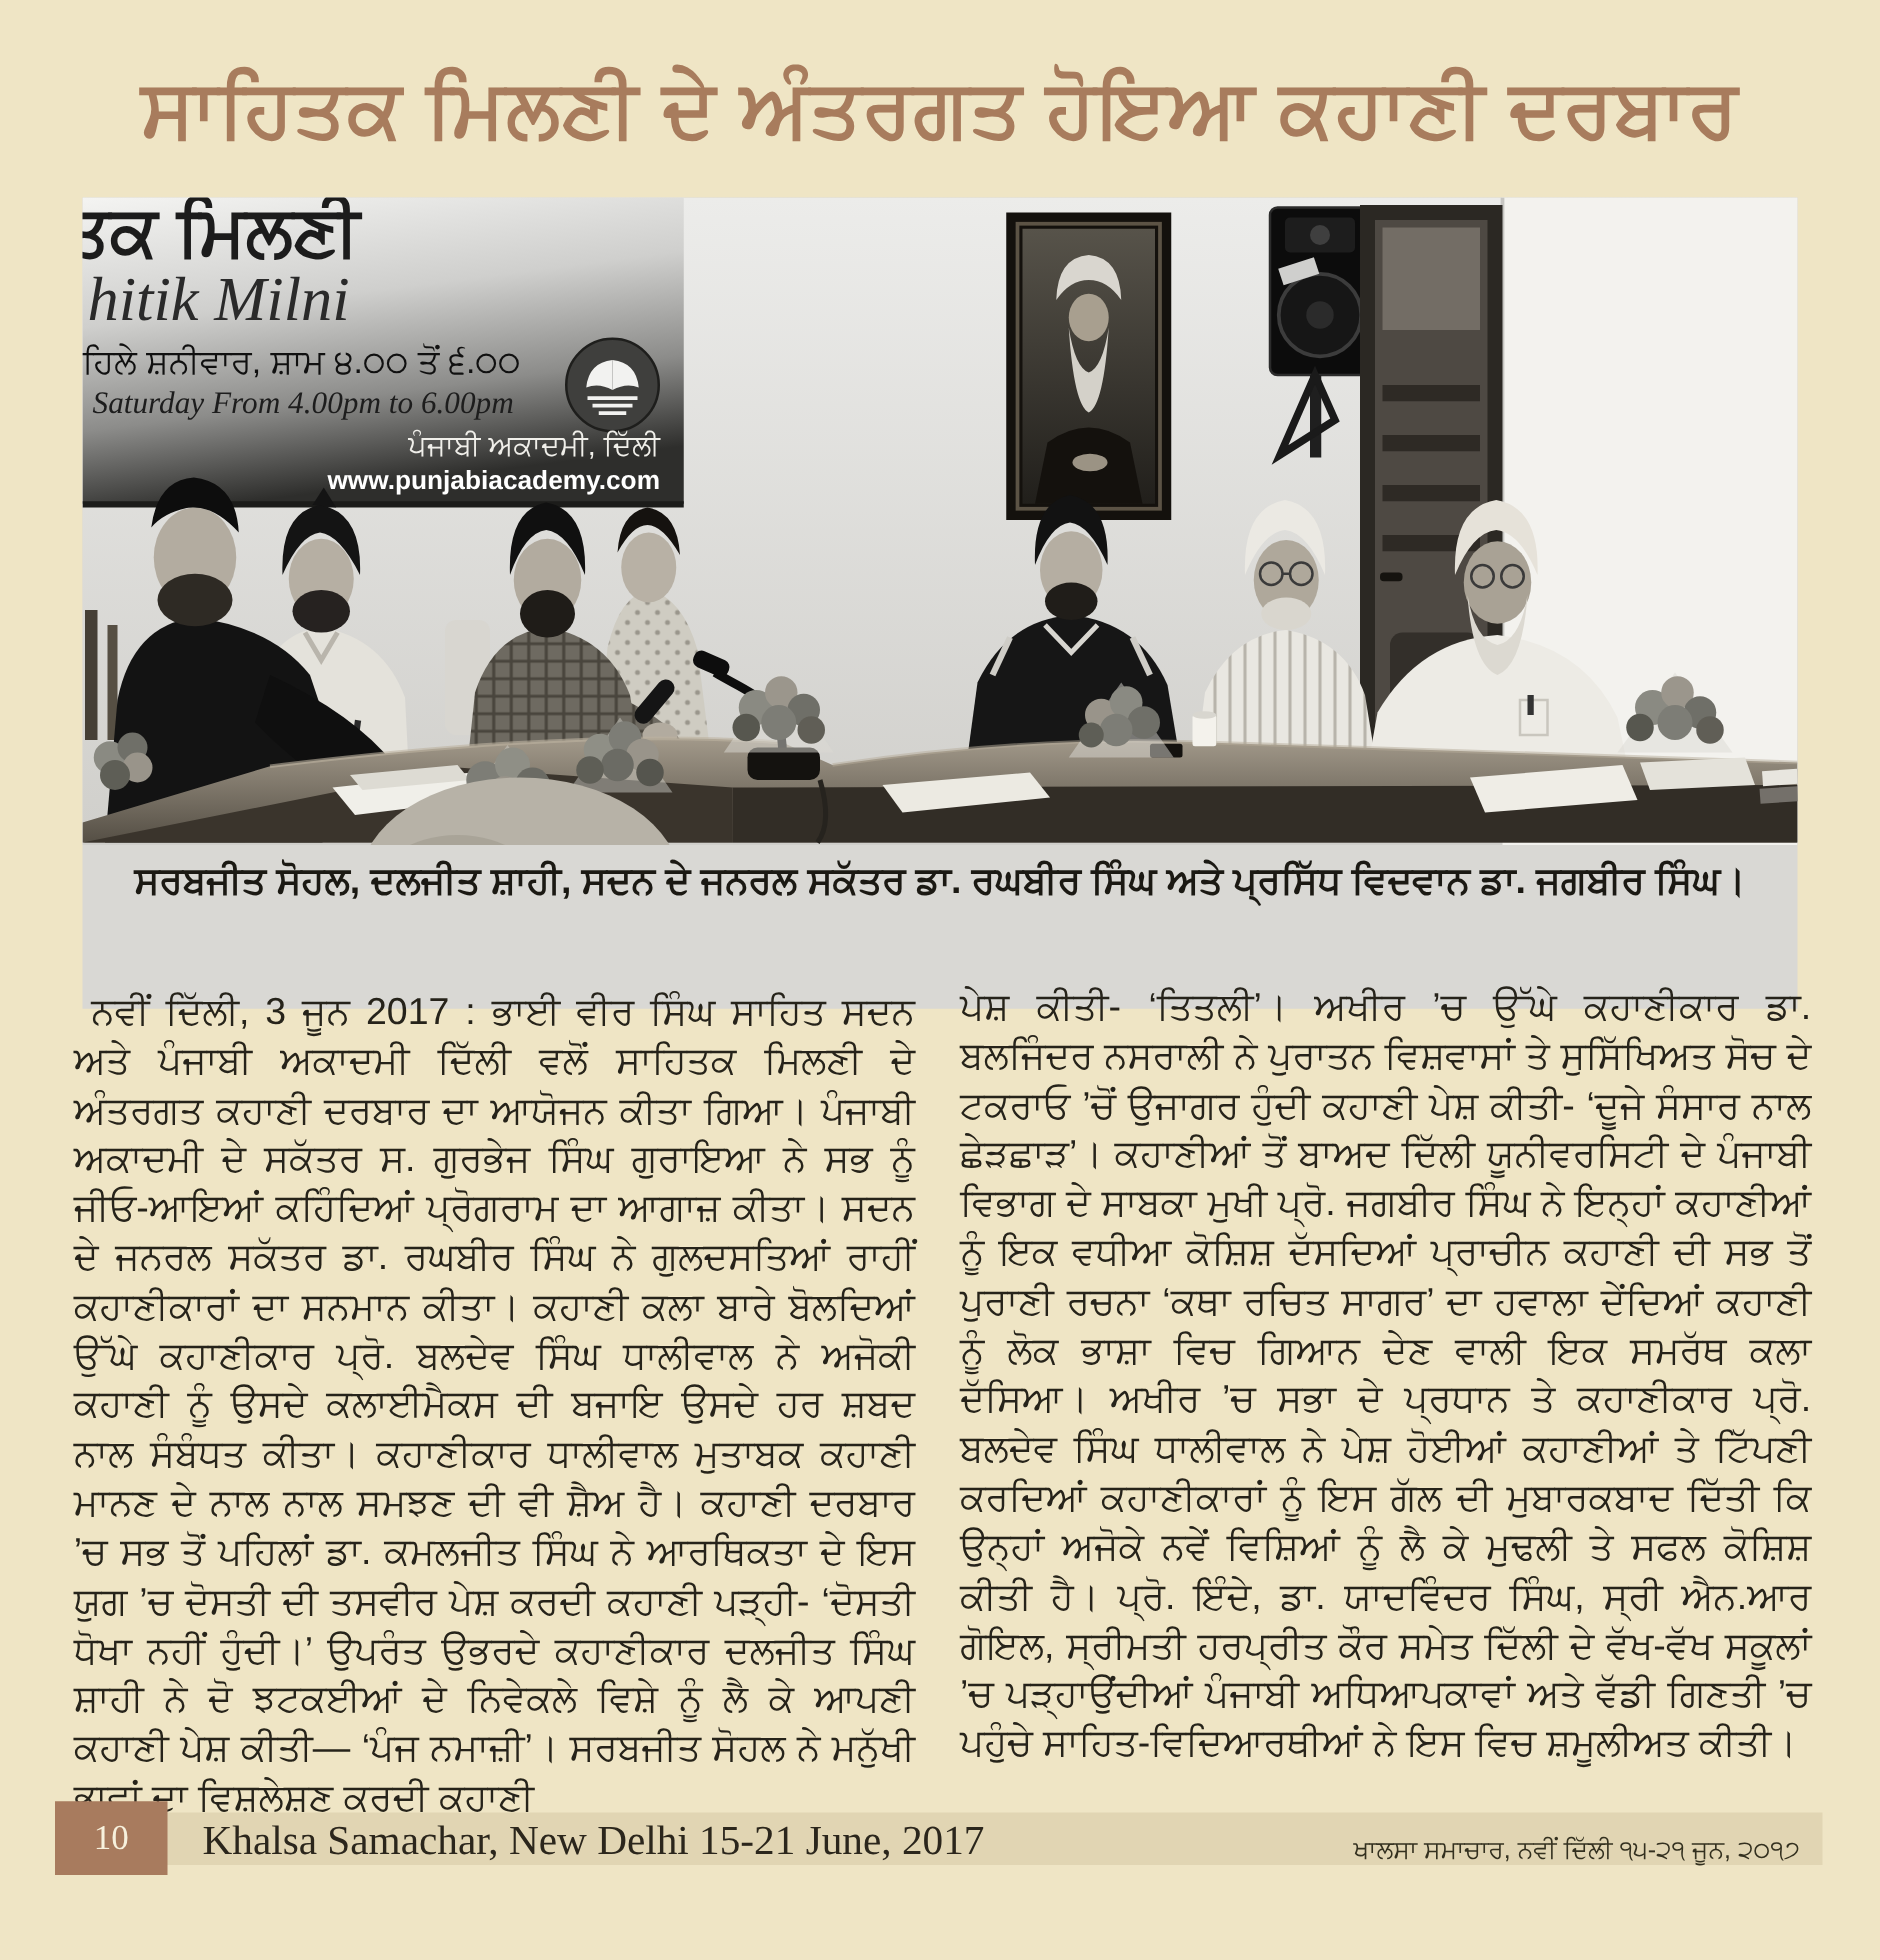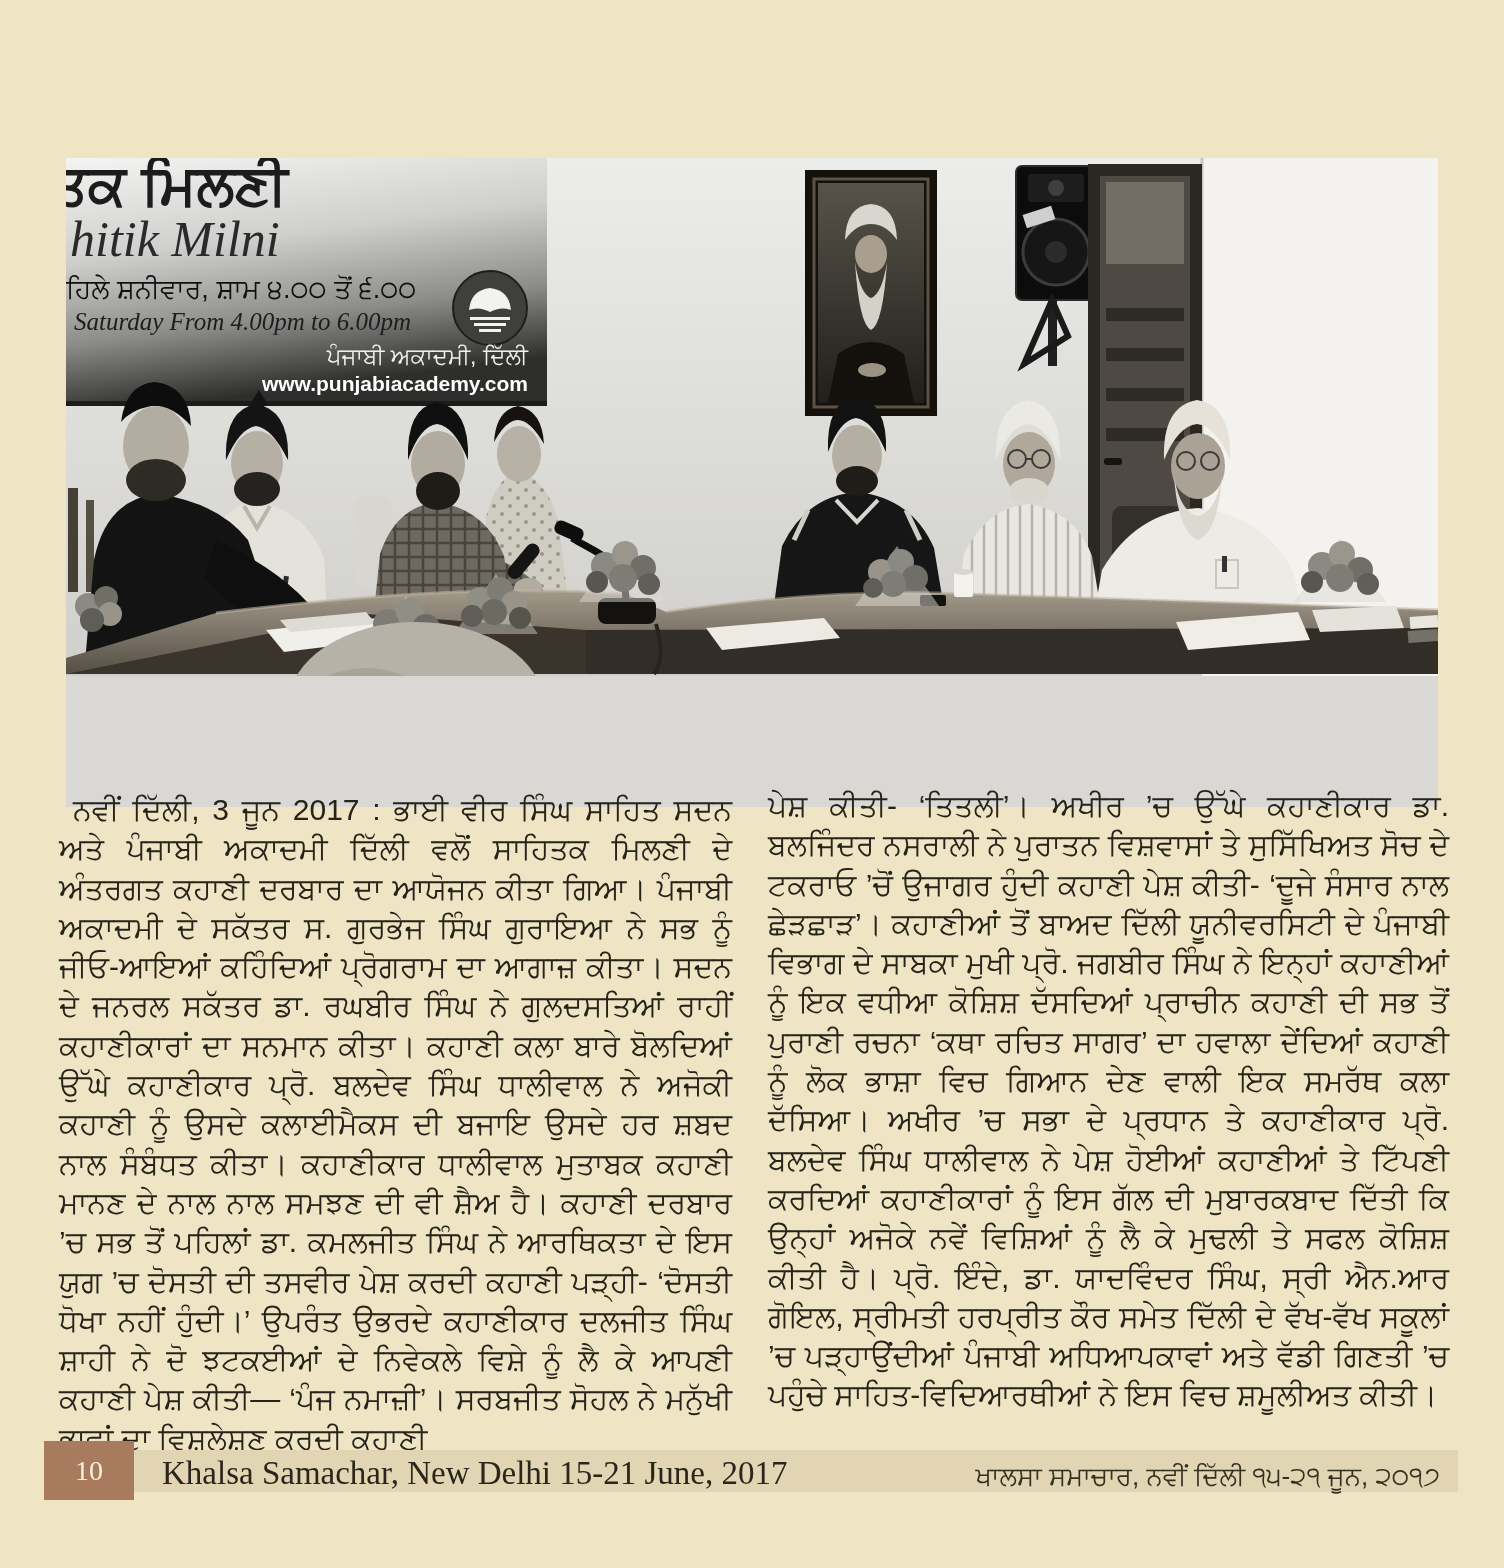--- a/index.html
+++ b/index.html
@@ -44,35 +44,36 @@
     background:#e1d5b3;
     display:flex;align-items:flex-end;justify-content:space-between;
   }
   .footer-left{
     margin-left:118px;
     font-family:"Liberation Serif","DejaVu Serif",serif;
     font-size:33px;color:#2b261c;
   }
   .footer-right{
     margin-right:18px;
-    font-size:26px;color:#33301f;
+    font-size:20px;color:#33301f;
   }
   .page-number{
     position:absolute;left:44px;top:1441px;width:90px;height:59px;
     background:#a87b5e;
     display:flex;align-items:center;justify-content:center;
     font-family:"Liberation Serif","DejaVu Serif",serif;
     font-size:28px;color:#f7f1dd;
   }
 </style>
 </head>
 <body>
 
 <div class="page">
 
+  <div class="headline">ਸਾਹਿਤਕ ਮਿਲਣੀ ਦੇ ਅੰਤਰਗਤ ਹੋਇਆ ਕਹਾਣੀ ਦਰਬਾਰ</div>
 
   <div class="photo">
     <svg width="1372" height="518" viewBox="0 0 1372 518" xmlns="http://www.w3.org/2000/svg">
       <defs>
         <linearGradient id="wallGrad" x1="0" y1="0" x2="0" y2="1">
           <stop offset="0" stop-color="#ececea"></stop>
             <stop offset="1" stop-color="#d0cfcb"></stop>
         </linearGradient>
         <linearGradient id="banGrad" x1="0" y1="0" x2="0.25" y2="1">
           <stop offset="0" stop-color="#f4f4f2"></stop>
@@ -319,20 +320,21 @@
       </g>
 
       <g>
         <ellipse cx="350" cy="548" rx="128" ry="84" fill="#b7b2a7"></ellipse>
         <ellipse cx="300" cy="560" rx="70" ry="50" fill="#a39e92" opacity="0.7"></ellipse>
       </g>
     </svg>
   </div>
 
   <div class="caption">
+    <div>ਸਰਬਜੀਤ ਸੋਹਲ, ਦਲਜੀਤ ਸ਼ਾਹੀ, ਸਦਨ ਦੇ ਜਨਰਲ ਸਕੱਤਰ ਡਾ. ਰਘਬੀਰ ਸਿੰਘ ਅਤੇ ਪ੍ਰਸਿੱਧ ਵਿਦਵਾਨ ਡਾ. ਜਗਬੀਰ ਸਿੰਘ।</div>
   </div>
 
   <div class="columns">
     <div class="col first">
       <p>ਨਵੀਂ ਦਿੱਲੀ, 3 ਜੂਨ 2017 : ਭਾਈ ਵੀਰ ਸਿੰਘ ਸਾਹਿਤ ਸਦਨ ਅਤੇ ਪੰਜਾਬੀ ਅਕਾਦਮੀ ਦਿੱਲੀ ਵਲੋਂ ਸਾਹਿਤਕ ਮਿਲਣੀ ਦੇ ਅੰਤਰਗਤ ਕਹਾਣੀ ਦਰਬਾਰ ਦਾ ਆਯੋਜਨ ਕੀਤਾ ਗਿਆ। ਪੰਜਾਬੀ ਅਕਾਦਮੀ ਦੇ ਸਕੱਤਰ ਸ. ਗੁਰਭੇਜ ਸਿੰਘ ਗੁਰਾਇਆ ਨੇ ਸਭ ਨੂੰ ਜੀਓ-ਆਇਆਂ ਕਹਿੰਦਿਆਂ ਪ੍ਰੋਗਰਾਮ ਦਾ ਆਗਾਜ਼ ਕੀਤਾ। ਸਦਨ ਦੇ ਜਨਰਲ ਸਕੱਤਰ ਡਾ. ਰਘਬੀਰ ਸਿੰਘ ਨੇ ਗੁਲਦਸਤਿਆਂ ਰਾਹੀਂ ਕਹਾਣੀਕਾਰਾਂ ਦਾ ਸਨਮਾਨ ਕੀਤਾ। ਕਹਾਣੀ ਕਲਾ ਬਾਰੇ ਬੋਲਦਿਆਂ ਉੱਘੇ ਕਹਾਣੀਕਾਰ ਪ੍ਰੋ. ਬਲਦੇਵ ਸਿੰਘ ਧਾਲੀਵਾਲ ਨੇ ਅਜੋਕੀ ਕਹਾਣੀ ਨੂੰ ਉਸਦੇ ਕਲਾਈਮੈਕਸ ਦੀ ਬਜਾਇ ਉਸਦੇ ਹਰ ਸ਼ਬਦ ਨਾਲ ਸੰਬੰਧਤ ਕੀਤਾ। ਕਹਾਣੀਕਾਰ ਧਾਲੀਵਾਲ ਮੁਤਾਬਕ ਕਹਾਣੀ ਮਾਨਣ ਦੇ ਨਾਲ ਨਾਲ ਸਮਝਣ ਦੀ ਵੀ ਸ਼ੈਅ ਹੈ। ਕਹਾਣੀ ਦਰਬਾਰ ’ਚ ਸਭ ਤੋਂ ਪਹਿਲਾਂ ਡਾ. ਕਮਲਜੀਤ ਸਿੰਘ ਨੇ ਆਰਥਿਕਤਾ ਦੇ ਇਸ ਯੁਗ ’ਚ ਦੋਸਤੀ ਦੀ ਤਸਵੀਰ ਪੇਸ਼ ਕਰਦੀ ਕਹਾਣੀ ਪੜ੍ਹੀ- ‘ਦੋਸਤੀ ਧੋਖਾ ਨਹੀਂ ਹੁੰਦੀ।’ ਉਪਰੰਤ ਉਭਰਦੇ ਕਹਾਣੀਕਾਰ ਦਲਜੀਤ ਸਿੰਘ ਸ਼ਾਹੀ ਨੇ ਦੋ ਝਟਕਈਆਂ ਦੇ ਨਿਵੇਕਲੇ ਵਿਸ਼ੇ ਨੂੰ ਲੈ ਕੇ ਆਪਣੀ ਕਹਾਣੀ ਪੇਸ਼ ਕੀਤੀ— ‘ਪੰਜ ਨਮਾਜ਼ੀ’। ਸਰਬਜੀਤ ਸੋਹਲ ਨੇ ਮਨੁੱਖੀ ਭਾਵਾਂ ਦਾ ਵਿਸ਼ਲੇਸ਼ਣ ਕਰਦੀ ਕਹਾਣੀ</p>
     </div>
     <div class="col">
       <p>ਪੇਸ਼ ਕੀਤੀ- ‘ਤਿਤਲੀ’। ਅਖੀਰ ’ਚ ਉੱਘੇ ਕਹਾਣੀਕਾਰ ਡਾ. ਬਲਜਿੰਦਰ ਨਸਰਾਲੀ ਨੇ ਪੁਰਾਤਨ ਵਿਸ਼ਵਾਸਾਂ ਤੇ ਸੁਸਿੱਖਿਅਤ ਸੋਚ ਦੇ ਟਕਰਾਓ ’ਚੋਂ ਉਜਾਗਰ ਹੁੰਦੀ ਕਹਾਣੀ ਪੇਸ਼ ਕੀਤੀ- ‘ਦੂਜੇ ਸੰਸਾਰ ਨਾਲ ਛੇੜਛਾੜ’। ਕਹਾਣੀਆਂ ਤੋਂ ਬਾਅਦ ਦਿੱਲੀ ਯੂਨੀਵਰਸਿਟੀ ਦੇ ਪੰਜਾਬੀ ਵਿਭਾਗ ਦੇ ਸਾਬਕਾ ਮੁਖੀ ਪ੍ਰੋ. ਜਗਬੀਰ ਸਿੰਘ ਨੇ ਇਨ੍ਹਾਂ ਕਹਾਣੀਆਂ ਨੂੰ ਇਕ ਵਧੀਆ ਕੋਸ਼ਿਸ਼ ਦੱਸਦਿਆਂ ਪ੍ਰਾਚੀਨ ਕਹਾਣੀ ਦੀ ਸਭ ਤੋਂ ਪੁਰਾਣੀ ਰਚਨਾ ‘ਕਥਾ ਰਚਿਤ ਸਾਗਰ’ ਦਾ ਹਵਾਲਾ ਦੇਂਦਿਆਂ ਕਹਾਣੀ ਨੂੰ ਲੋਕ ਭਾਸ਼ਾ ਵਿਚ ਗਿਆਨ ਦੇਣ ਵਾਲੀ ਇਕ ਸਮਰੱਥ ਕਲਾ ਦੱਸਿਆ। ਅਖੀਰ ’ਚ ਸਭਾ ਦੇ ਪ੍ਰਧਾਨ ਤੇ ਕਹਾਣੀਕਾਰ ਪ੍ਰੋ. ਬਲਦੇਵ ਸਿੰਘ ਧਾਲੀਵਾਲ ਨੇ ਪੇਸ਼ ਹੋਈਆਂ ਕਹਾਣੀਆਂ ਤੇ ਟਿੱਪਣੀ ਕਰਦਿਆਂ ਕਹਾਣੀਕਾਰਾਂ ਨੂੰ ਇਸ ਗੱਲ ਦੀ ਮੁਬਾਰਕਬਾਦ ਦਿੱਤੀ ਕਿ ਉਨ੍ਹਾਂ ਅਜੋਕੇ ਨਵੇਂ ਵਿਸ਼ਿਆਂ ਨੂੰ ਲੈ ਕੇ ਮੁਢਲੀ ਤੇ ਸਫਲ ਕੋਸ਼ਿਸ਼ ਕੀਤੀ ਹੈ। ਪ੍ਰੋ. ਇੰਦੇ, ਡਾ. ਯਾਦਵਿੰਦਰ ਸਿੰਘ, ਸ੍ਰੀ ਐਨ.ਆਰ ਗੋਇਲ, ਸ੍ਰੀਮਤੀ ਹਰਪ੍ਰੀਤ ਕੌਰ ਸਮੇਤ ਦਿੱਲੀ ਦੇ ਵੱਖ-ਵੱਖ ਸਕੂਲਾਂ ’ਚ ਪੜ੍ਹਾਉਂਦੀਆਂ ਪੰਜਾਬੀ ਅਧਿਆਪਕਾਵਾਂ ਅਤੇ ਵੱਡੀ ਗਿਣਤੀ ’ਚ ਪਹੁੰਚੇ ਸਾਹਿਤ-ਵਿਦਿਆਰਥੀਆਂ ਨੇ ਇਸ ਵਿਚ ਸ਼ਮੂਲੀਅਤ ਕੀਤੀ।</p>
     </div>
   </div>

